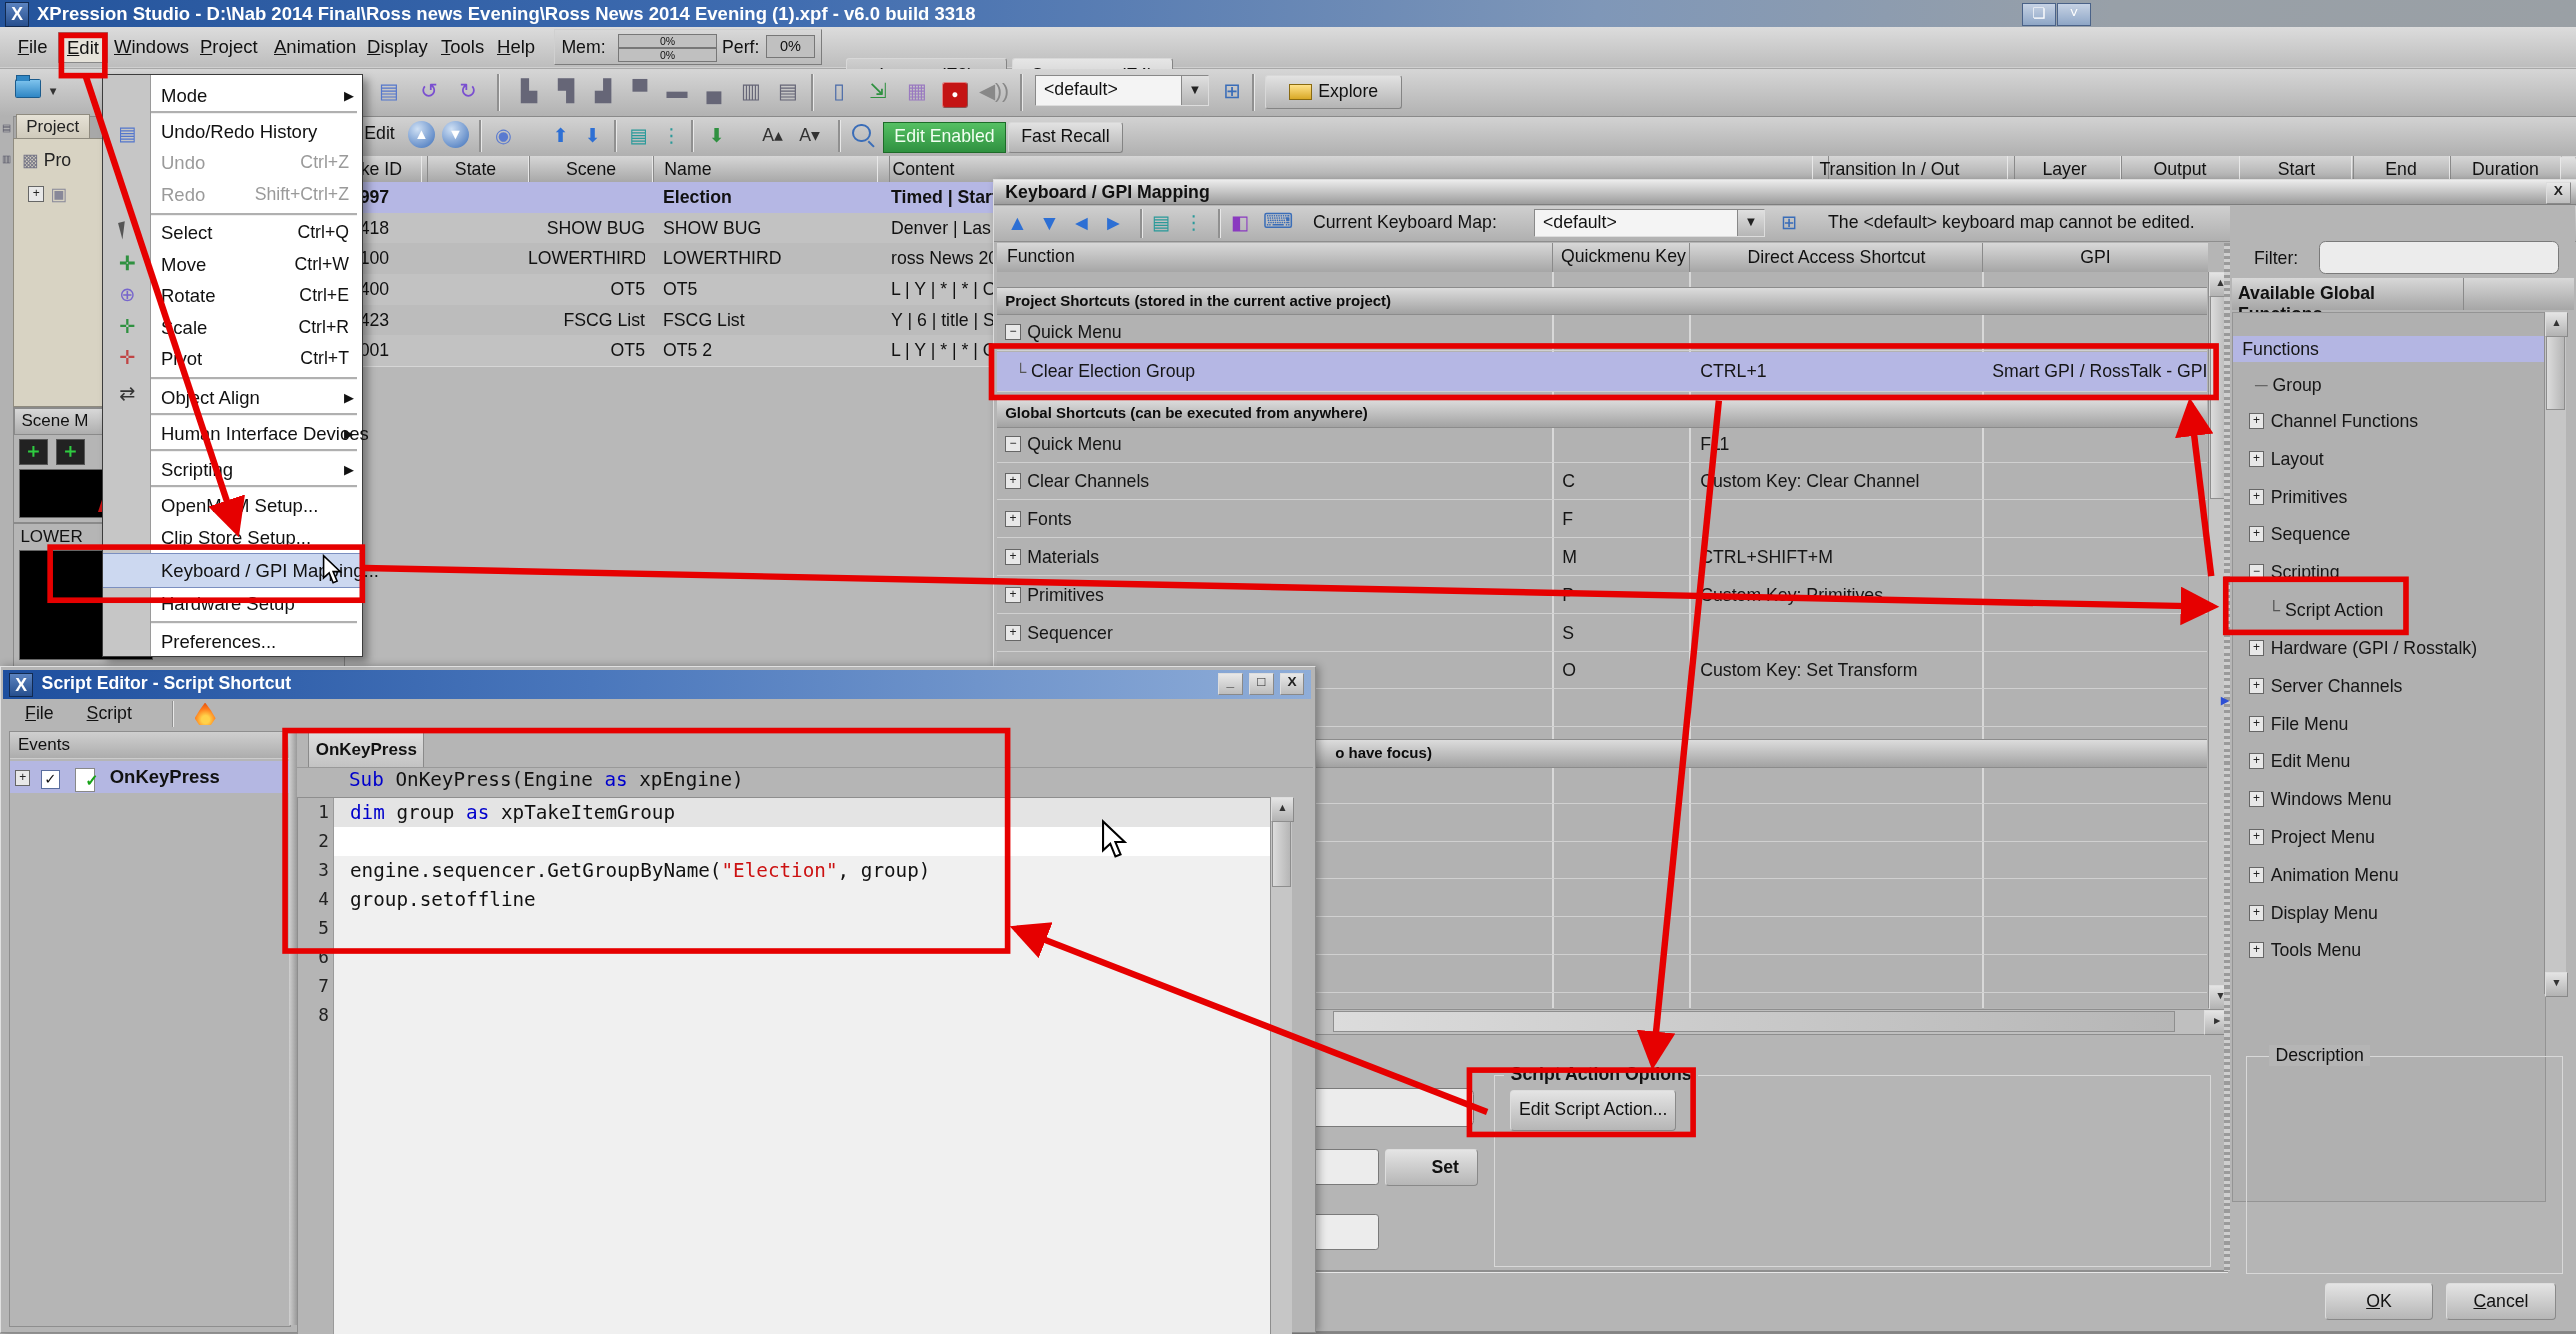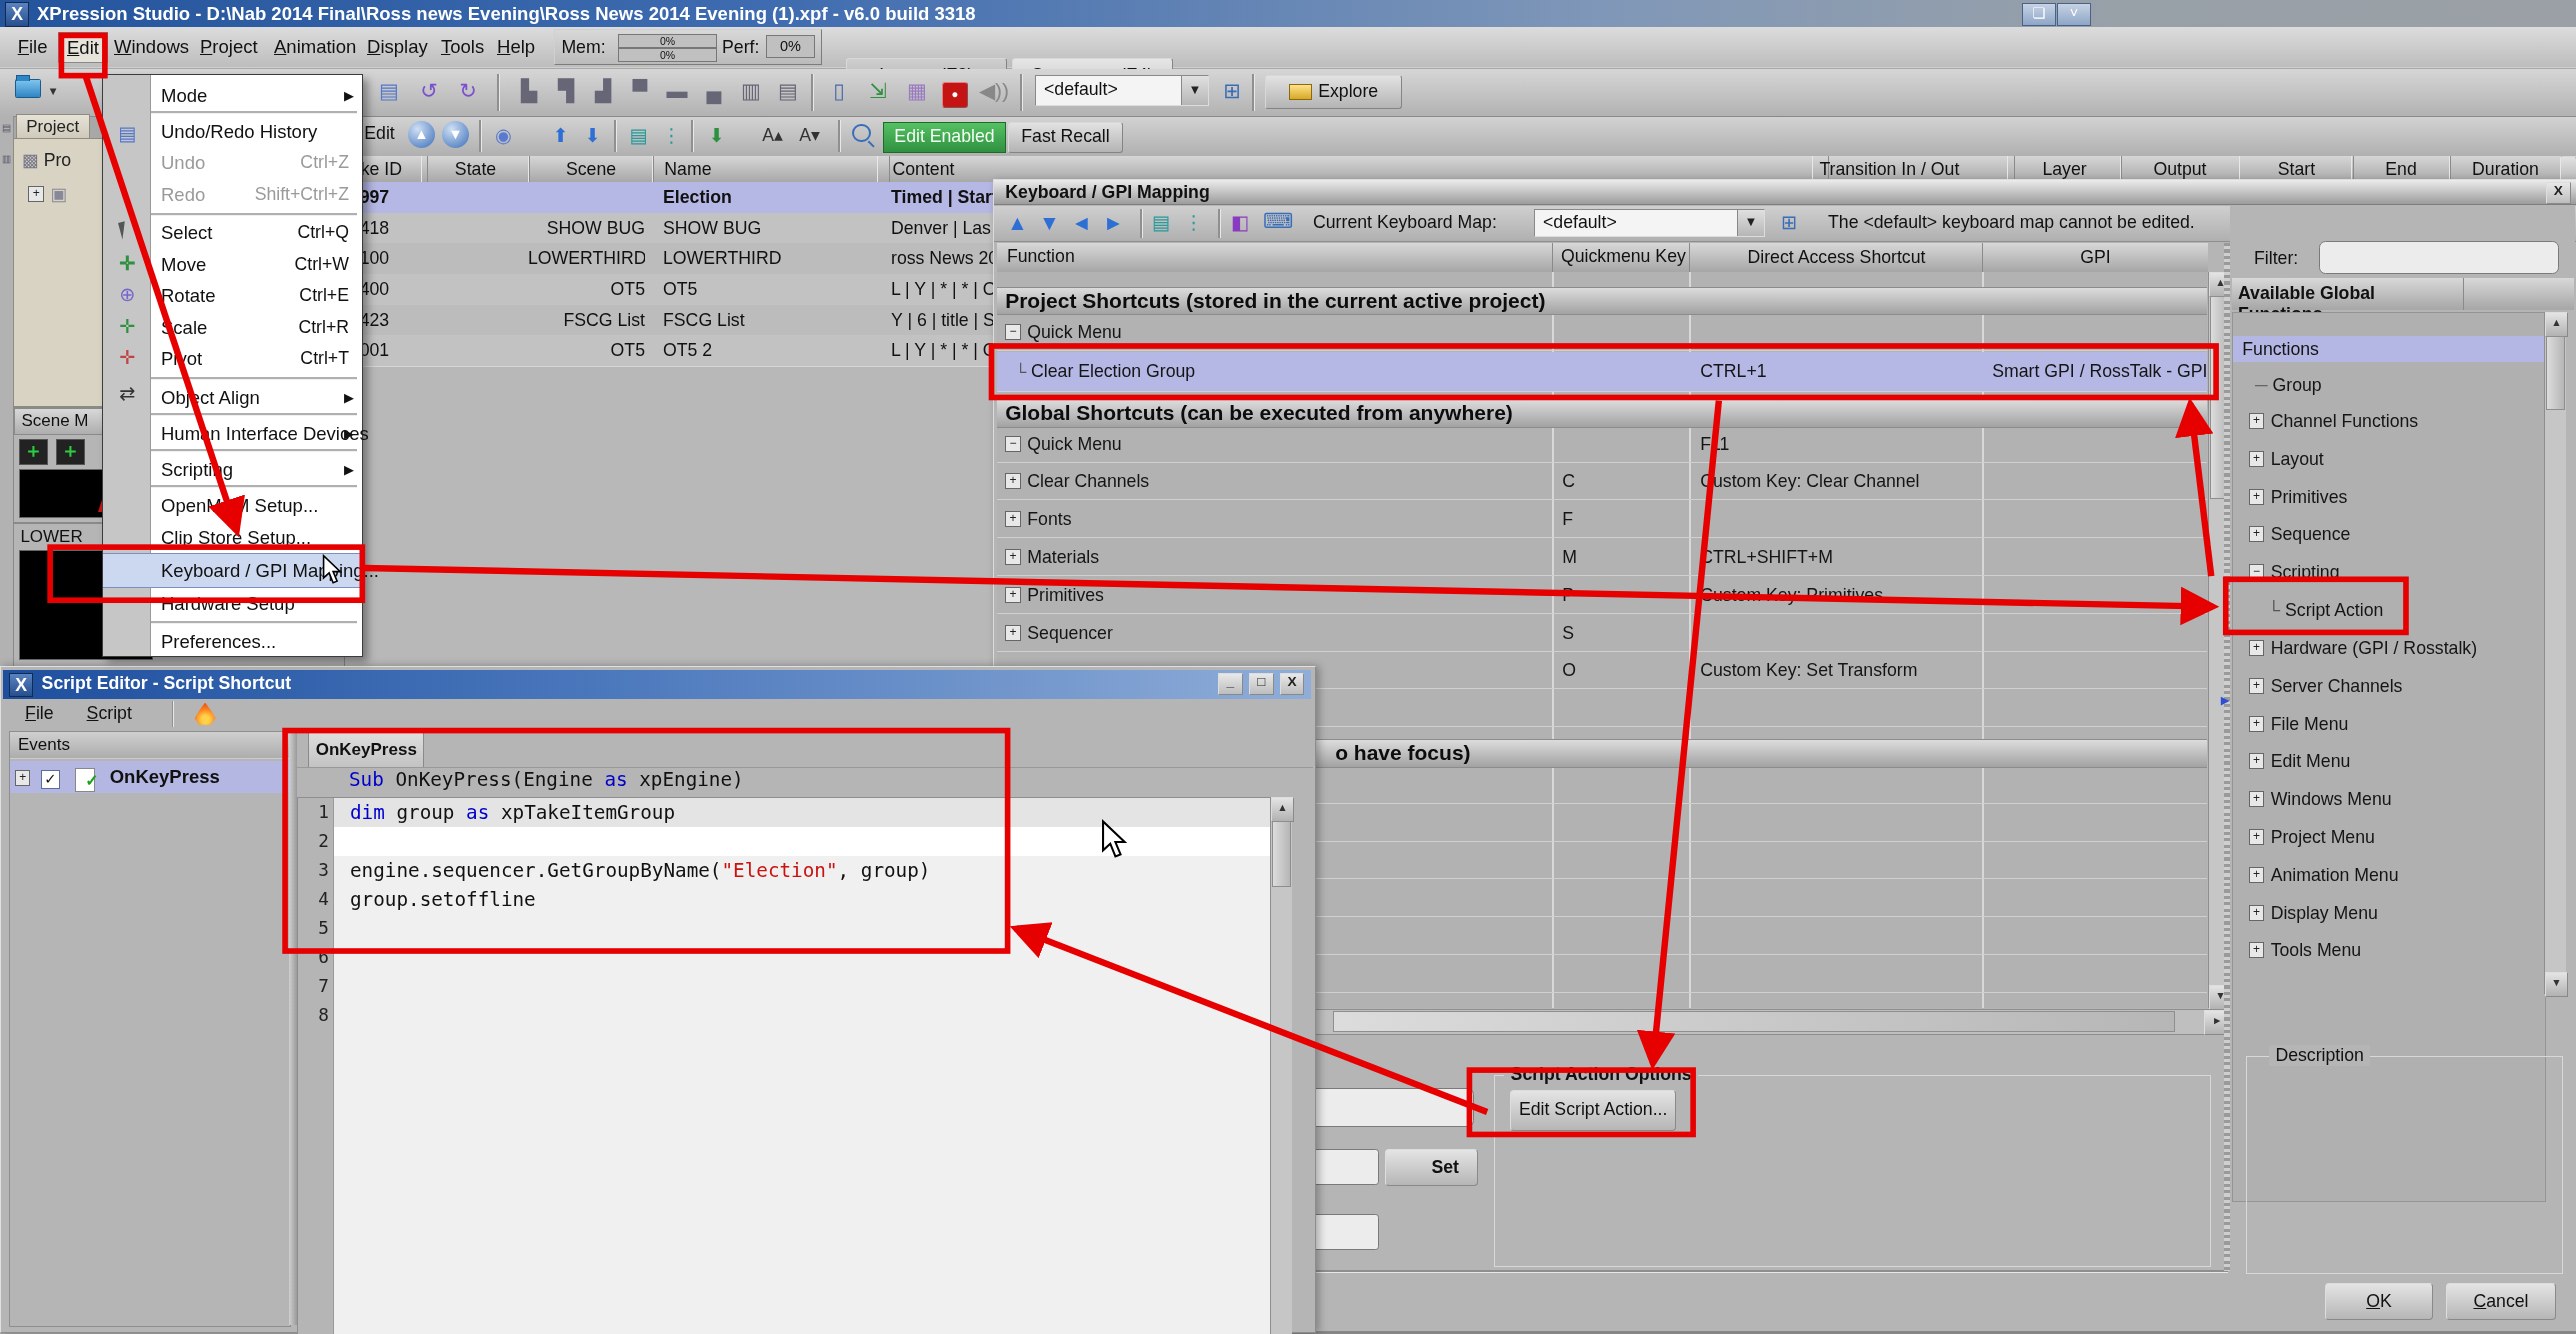--- a/index.html
+++ b/index.html
@@ -63,21 +63,21 @@
   .gtitle{position:absolute;left:0;top:0;width:100%;height:24px;background:linear-gradient(#ececec,#9c9c9c);border-bottom:0.8px solid #7e7e7e;}
   .gtitle .tt{position:absolute;left:11.3px;top:1.6px;font-size:17.7px;font-weight:bold;color:#101010;}
   .xbtn{position:absolute;width:22.5px;height:19.3px;background:linear-gradient(#e8e8e8,#bdbdbd);border:1.6px outset #ddd;text-align:center;line-height:16px;font-size:13.7px;font-weight:bold;color:#222;}
   .gtool{position:absolute;left:0;top:26px;width:100%;height:35px;background:linear-gradient(#cfcfcf,#b0b0b0);border-bottom:0.8px solid #8e8e8e;font-size:17.7px;}
   .barrow{color:#2d6fd4;font-size:21px;}
   .colhdr{position:absolute;top:63px;height:29px;background:linear-gradient(#d8d8d8,#a6a6a6);font-size:17.7px;color:#111;}
   .gtable{position:absolute;left:3.2px;top:92px;width:1210px;height:736px;background:#b2b2b2;overflow:hidden;}
   .vline{position:absolute;top:0;bottom:0;width:1.6px;background:#d8d8d8;}
   .grow{position:absolute;left:0;width:100%;height:35px;line-height:35px;font-size:17.7px;color:#151515;border-bottom:1.6px solid #d0d0d0;}
   .grow.sel{background:#b5b7e4;}
-  .gsec{position:absolute;left:0;width:100%;height:26.6px;line-height:26.6px;background:linear-gradient(#dcdcdc,#a2a2a2);border-top:0.8px solid #8c8c8c;border-bottom:0.8px solid #8c8c8c;font-weight:bold;font-size:21px;color:#0c0c0c;}
+  .gsec{position:absolute;left:0;width:100%;height:26.6px;line-height:26.6px;background:linear-gradient(#dcdcdc,#a2a2a2);border-top:0.8px solid #8c8c8c;border-bottom:0.8px solid #8c8c8c;font-weight:bold;font-size:15px;color:#0c0c0c;}
   .expbox{display:inline-block;width:13.7px;height:13.7px;border:0.8px solid #666;background:#e8e8e8;color:#222;font-size:12px;line-height:12px;text-align:center;vertical-align:middle;margin:0 6.4px 3.2px 8px;}
   .childcon{display:inline-block;color:#555;font-size:16px;margin:0 4.8px 0 17.7px;}
   .gcell{position:absolute;top:0;height:35px;overflow:hidden;white-space:nowrap;}
   .scrollv{position:absolute;width:21px;background:#c6c6c6;border-left:0.8px solid #8e8e8e;}
   .scrollbtn{position:absolute;left:0;width:100%;height:22.5px;background:linear-gradient(#e4e4e4,#b2b2b2);border:1.6px outset #ddd;text-align:center;font-size:10.5px;line-height:19.3px;color:#333;}
   .scrollthumb{position:absolute;left:0.8px;width:17.7px;background:linear-gradient(90deg,#dcdcdc,#b6b6b6);border:0.8px solid #8e8e8e;}
   
   .filterinput{position:absolute;background:#ececec;border:1.6px solid #7a7a7a;border-radius:6.4px;}
   .treerow{position:absolute;font-size:17.7px;color:#151515;height:26px;line-height:26px;white-space:nowrap;}
   .treerow.sel{background:#b4b6e3;}

